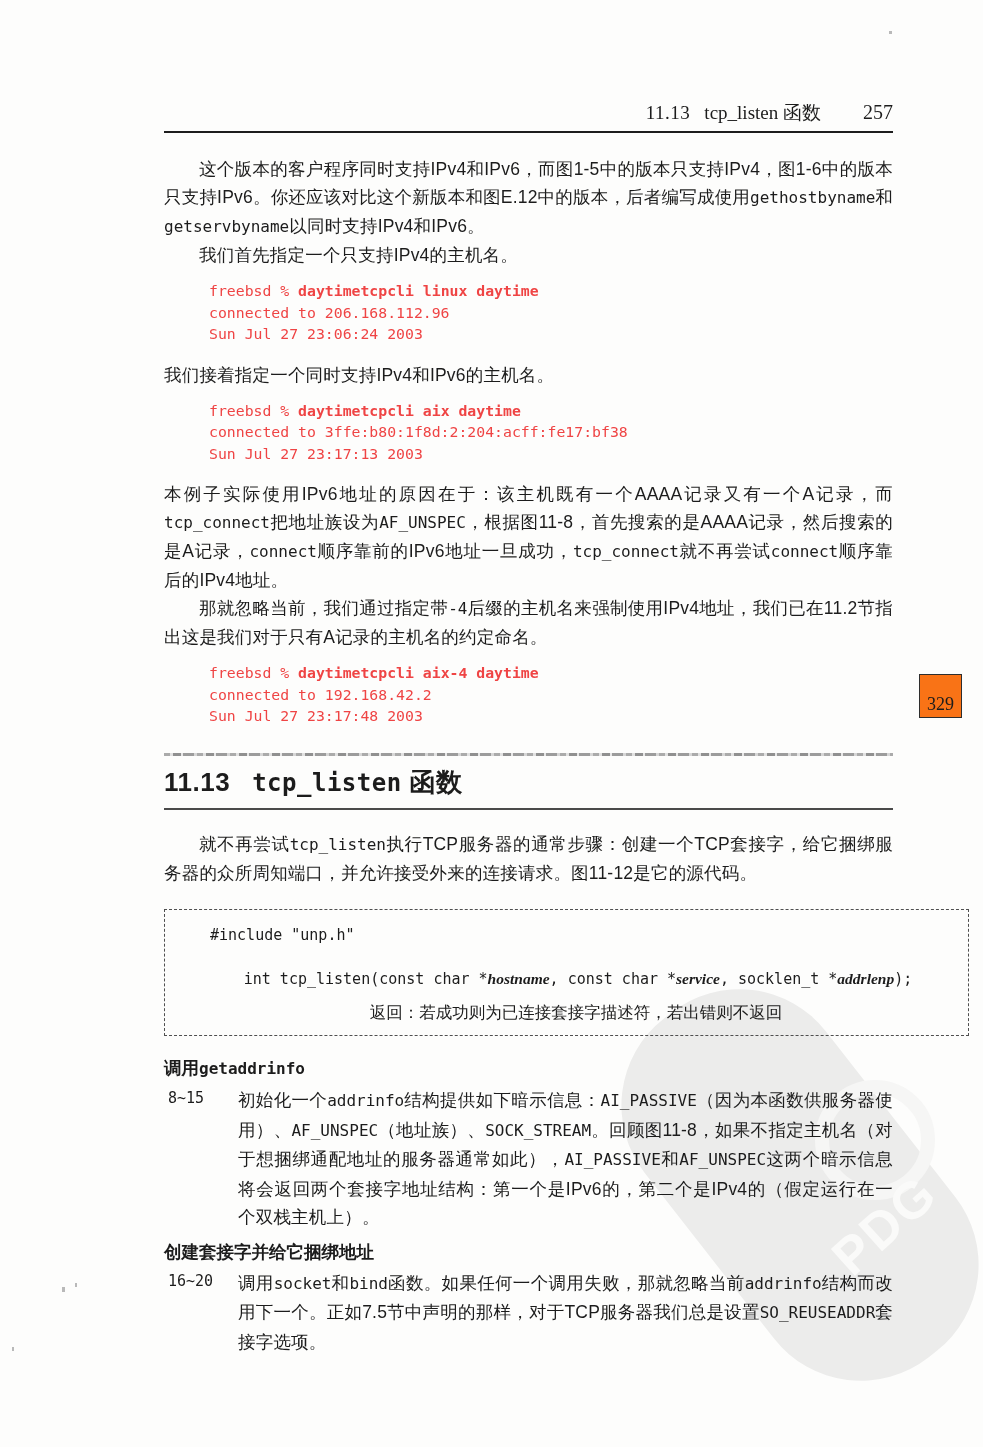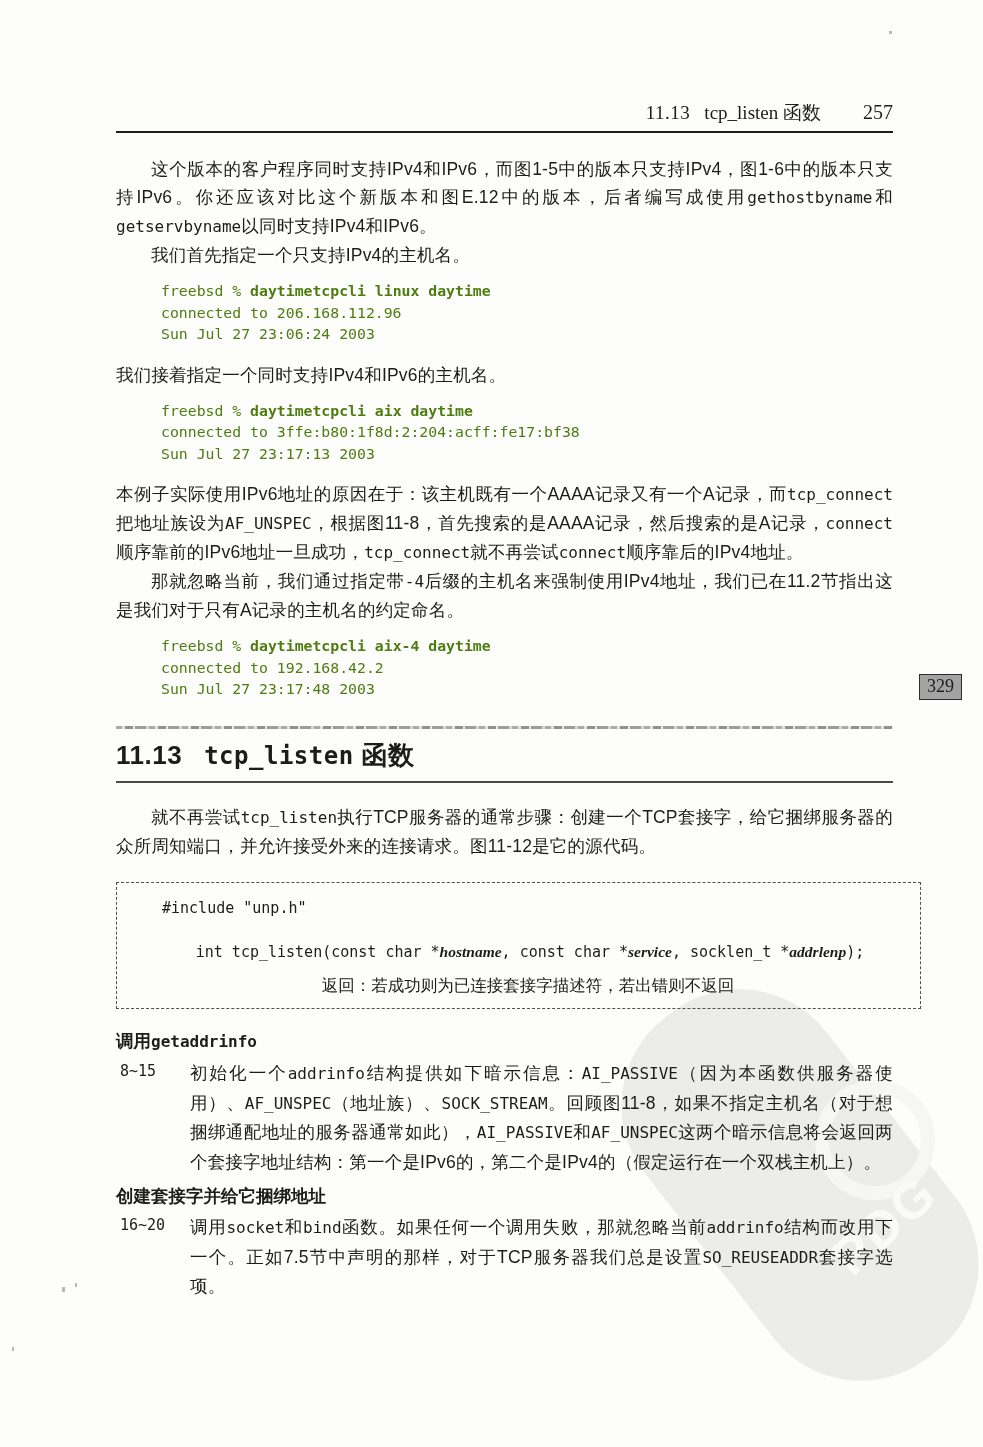--- a/index.html
+++ b/index.html
@@ -7,21 +7,21 @@
   .page {
     position: relative;
     width: 983px;
     height: 1447px;
     margin: 0 auto;
     background: #fdfdfc;
     overflow: hidden;
     font-family: "Liberation Sans", sans-serif;
     color: #1c1c1c;
   }
-  .content { position: relative; z-index: 2; padding: 0 90px 0 116px; }
+  .content { position: relative; z-index: 2; padding: 0 90px 0 116px; margin-left: 48px; }
 
   
   .running-head {
     padding-top: 100px;
     display: flex;
     justify-content: flex-end;
     align-items: baseline;
     font-family: "Liberation Serif", "DejaVu Serif", serif;
     font-size: 19px;
   }
@@ -43,21 +43,21 @@
     font-size: 16px;
     letter-spacing: 0;
   }
 
   
   .listing {
     margin: 11px 0 13px 45px;
     font-family: "DejaVu Sans Mono", "Liberation Mono", monospace;
     font-size: 14.8px;
     line-height: 21.5px;
-    color: #4d7c0f;
+    color: #ef4444;
   }
   .listing .bold { font-weight: bold; }
 
   
   .sec-rule-top {
     margin-top: 26px;
     height: 3px;
     background: repeating-linear-gradient(90deg,
       #9c9c9c 0 6px, #dcdcdc 6px 9px, #7d7d7d 9px 17px,
       #e3e3e3 17px 19px, #8b8b8b 19px 30px, #cfcfcf 30px 33px);
@@ -139,24 +139,24 @@
     letter-spacing: 0.2px;
   }
 
   
   .margin-box {
     position: absolute;
     top: 674px;
     left: 919px;
     z-index: 3;
     border: 1.6px solid #2e2e2e;
-    padding: 1px 7px 2px;
+    padding: 19px 7px 2px;
     font-family: "Liberation Serif", "DejaVu Serif", serif;
     font-size: 18px;
-    background: #a3a3a3;
+    background: #f97316;
   }
 
   
   .watermark {
     position: absolute;
     z-index: 1;
     top: 960px;
     left: 630px;
     width: 353px;
     height: 360px;

